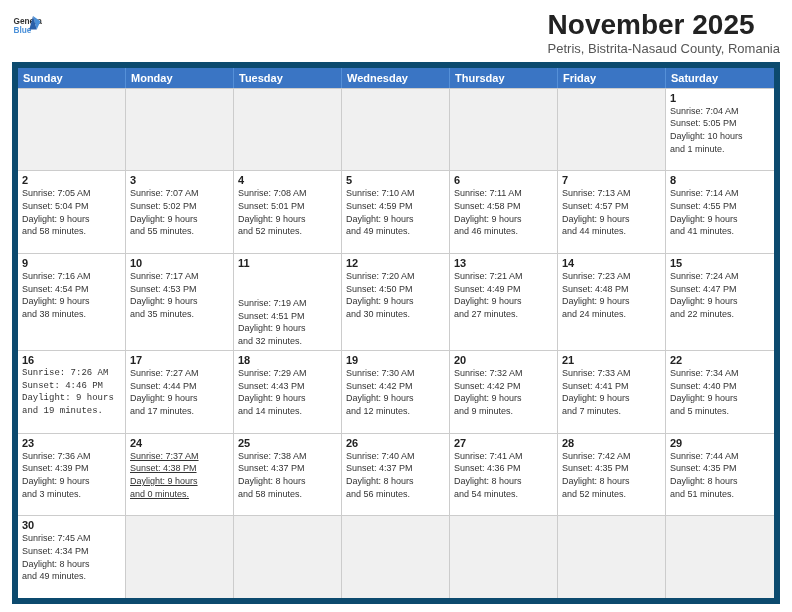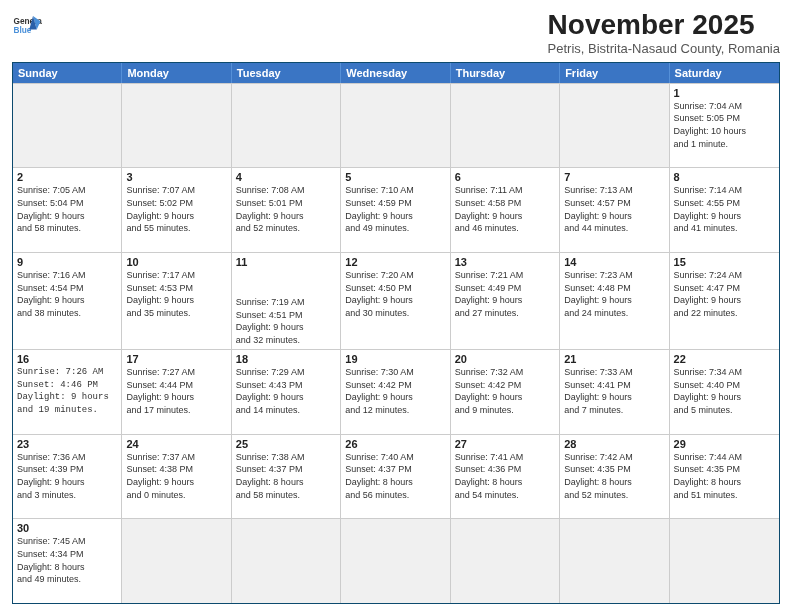--- a/index.html
+++ b/index.html
@@ -41,21 +41,21 @@
       font-weight: bold;
       color: #222;
       line-height: 1.1;
     }
     .subtitle {
       font-size: 13px;
       color: #555;
     }
     .calendar {
       flex: 1;
-      border: 1px solid #0c4a6e;
+      border: 6px solid #0c4a6e;
       border-collapse: collapse;
       width: 100%;
       display: flex;
       flex-direction: column;
     }
     .cal-header {
       display: grid;
       grid-template-columns: repeat(7, 1fr);
       background: #3a75c4;
     }
@@ -304,21 +304,21 @@
         <div class="cal-row">
           <div class="cal-cell">
             <span class="day-num">23</span>
             <div class="cell-text" style="white-space: pre-line;">Sunrise: 7:36 AM
 Sunset: 4:39 PM
 Daylight: 9 hours
 and 3 minutes.</div>
           </div>
           <div class="cal-cell">
             <span class="day-num">24</span>
-            <div class="cell-text" style="white-space: pre-line;">Sunrise: 7:37 AM
+            <div class="cell-text" style="white-space: pre-line; text-decoration: underline;">Sunrise: 7:37 AM
 Sunset: 4:38 PM
 Daylight: 9 hours
 and 0 minutes.</div>
           </div>
           <div class="cal-cell">
             <span class="day-num">25</span>
             <div class="cell-text" style="white-space: pre-line;">Sunrise: 7:38 AM
 Sunset: 4:37 PM
 Daylight: 8 hours
 and 58 minutes.</div>

